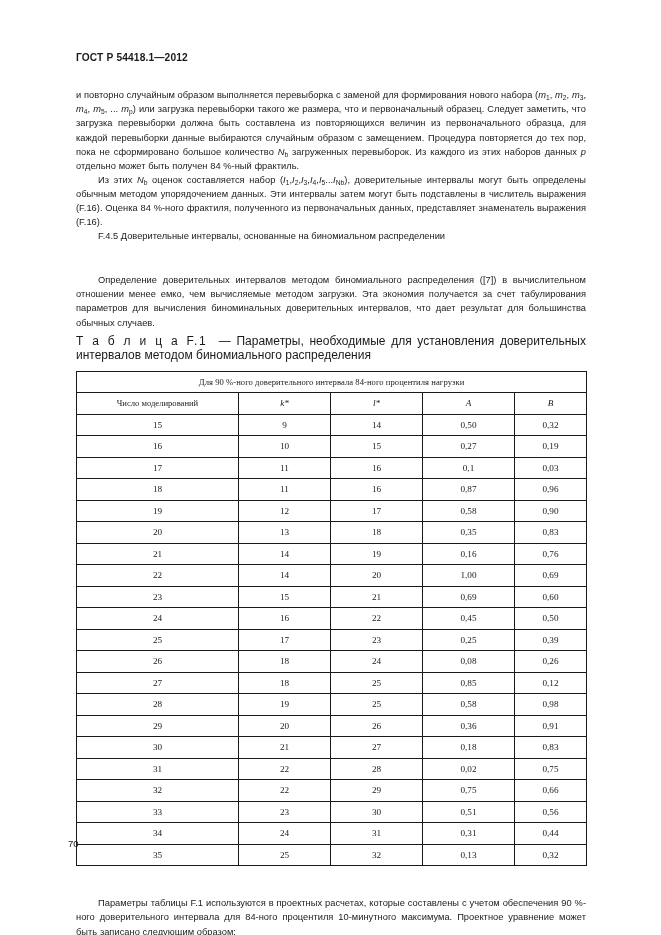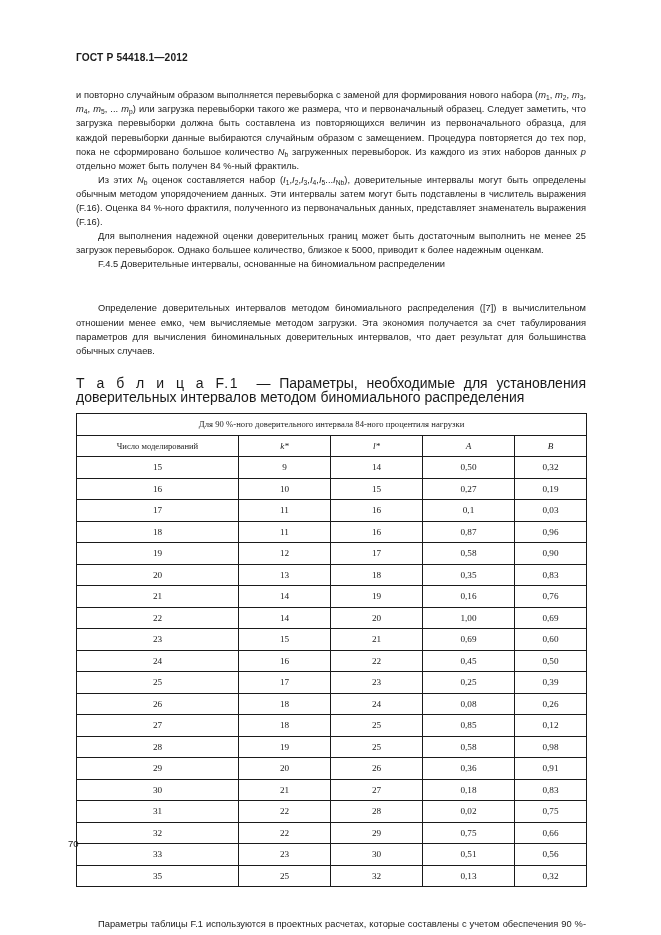--- a/index.html
+++ b/index.html
@@ -60,23 +60,23 @@
 
   sub {
     font-size: 0.72em;
     vertical-align: -0.28em;
     line-height: 0;
   }
   .ital { font-style: italic; }
 
   
   .tbl-caption {
-    font-size: 14px;
+    font-size: 12px;
     line-height: 14.1px;
-    margin: 18px 0 9px 0;
+    margin: 4px 0 9px 0;
     text-align: justify;
   }
   .tbl-caption .spaced {
     letter-spacing: 1.6px;
   }
 
   
   table.data {
     border-collapse: collapse;
     width: 510px;
@@ -136,21 +136,20 @@
 
 <div class="page">
   <div class="content">
 
     <div class="doc-header">ГОСТ Р 54418.1—2012</div>
 
     <p class="para"><span>и повторно случайным образом выполняется перевыборка с заменой для формирования нового набора (</span><span class="ital">m</span><sub>1</sub>, <span class="ital">m</span><sub>2</sub>, <span class="ital">m</span><sub>3</sub>, <span class="ital">m</span><sub>4</sub>, <span class="ital">m</span><sub>5</sub>, ... <span class="ital">m</span><sub>p</sub><span>) или загрузка перевыборки такого же размера, что и первоначальный образец. Следует заметить, что загрузка перевыборки должна быть составлена из повторяющихся величин из первоначального образца, для каждой перевыборки данные выбираются случайным образом с замещением. Процедура повторяется до тех пор, пока не сформировано большое количество </span><span class="ital">N</span><sub>b</sub><span> загруженных перевыборок. Из каждого из этих наборов данных </span><span class="ital">p</span><span> отдельно может быть получен 84 %-ный фрактиль.</span></p>
 
     <p class="para indent"><span>Из этих </span><span class="ital">N</span><sub>b</sub><span> оценок составляется набор (</span><span class="ital">I</span><sub>1</sub>,<span class="ital">I</span><sub>2</sub>,<span class="ital">I</span><sub>3</sub>,<span class="ital">I</span><sub>4</sub>,<span class="ital">I</span><sub>5</sub><span>...</span><span class="ital">I</span><sub>Nb</sub><span>), доверительные интервалы могут быть определены обычным методом упорядочением данных. Эти интервалы затем могут быть подставлены в числитель выражения (F.16). Оценка 84 %-ного фрактиля, полученного из первоначальных  данных, представляет знаменатель  выражения (F.16).</span></p>
 
-    <p class="para indent">Для выполнения надежной оценки доверительных границ может быть достаточным выполнить не менее 25 загрузок перевыборок. Однако большее количество, близкое к 5000, приводит к более надежным оценкам.</p>
 
     <p class="sec-head">F.4.5 Доверительные интервалы, основанные на биномиальном распределении</p>
 
     <p class="para indent">Определение доверительных интервалов  методом биномиального распределения ([7]) в вычислительном отношении менее емко, чем вычисляемые методом загрузки. Эта экономия получается за счет табулирования параметров для вычисления биноминальных доверительных интервалов, что дает результат для большинства обычных случаев.</p>
 
     <div class="tbl-caption"><span class="spaced">Т а б л и ц а  F.1</span>&nbsp;&nbsp;<span>—</span>&nbsp;<span>Параметры, необходимые для установления доверительных интервалов методом биномиального распределения</span></div>
 
     <table class="data">
       <colgroup>
         <col class="c0">
@@ -299,20 +298,27 @@
             <td class="val">0,66</td>
           </tr>
           <tr>
             <td class="val">33</td>
             <td class="val">23</td>
             <td class="val">30</td>
             <td class="val">0,51</td>
             <td class="val">0,56</td>
           </tr>
           <tr>
+            <td class="val">34</td>
+            <td class="val">24</td>
+            <td class="val">31</td>
+            <td class="val">0,31</td>
+            <td class="val">0,44</td>
+          </tr>
+          <tr>
             <td class="val">35</td>
             <td class="val">25</td>
             <td class="val">32</td>
             <td class="val">0,13</td>
             <td class="val">0,32</td>
           </tr>
         </tbody>
     </table>
 
     <p class="para indent after-table">Параметры таблицы F.1 используются в проектных расчетах, которые составлены с учетом обеспечения 90 %-ного доверительного интервала для 84-ного процентиля 10-минутного максимума. Проектное  уравнение может быть записано следующим образом:</p>

